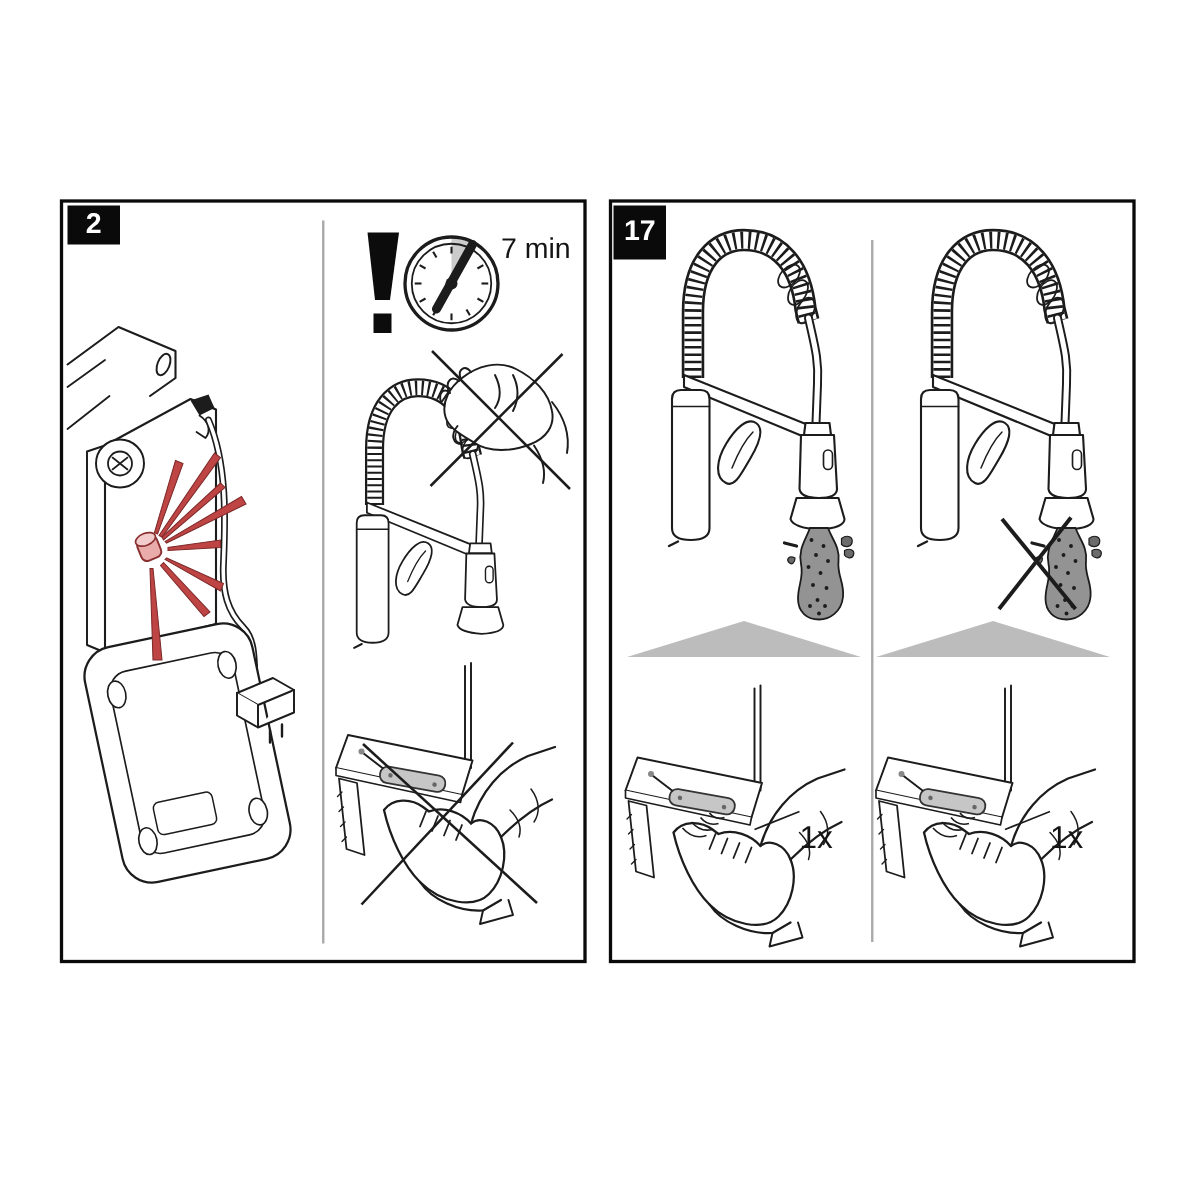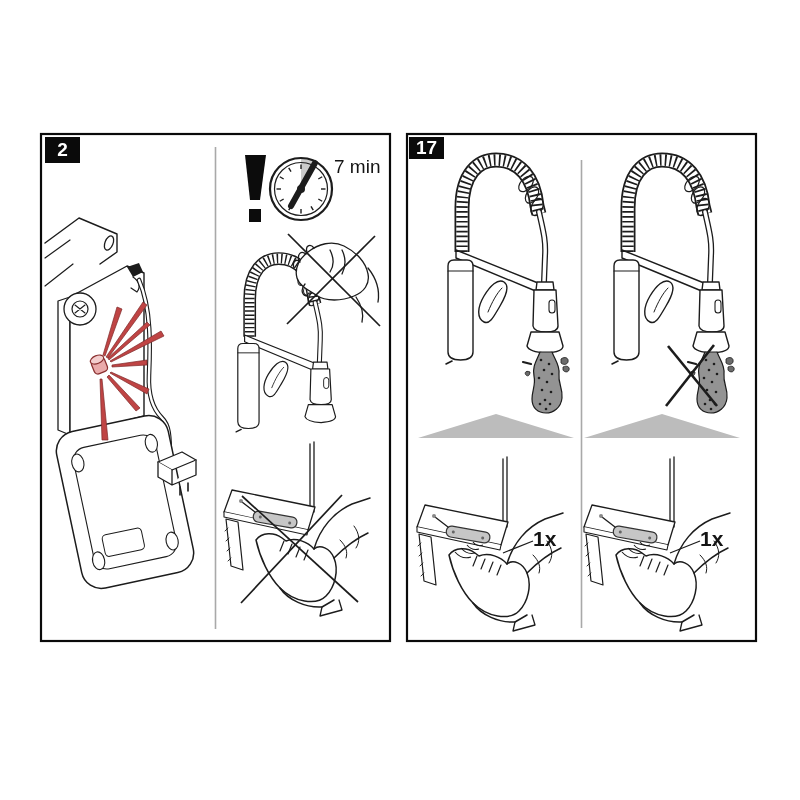--- a/index.html
+++ b/index.html
@@ -4,25 +4,25 @@
 <style>
   html,body{margin:0;padding:0;background:#ffffff;}
   .stage{position:relative;width:800px;height:800px;background:#ffffff;overflow:hidden;
          font-family:"Liberation Sans",sans-serif;}
   svg{position:absolute;left:0;top:0;}
   .badge{position:absolute;background:#0a0a0a;color:#ffffff;display:flex;align-items:center;
          justify-content:center;font-weight:bold;font-size:19px;
          font-family:"Liberation Sans",sans-serif;}
   .lbl{position:absolute;color:#141414;font-family:"Liberation Sans",sans-serif;white-space:nowrap;}
   #lbl-1min{left:334px;top:156px;font-size:19px;}
-  .lbl-1x{font-size:21px;font-weight:700;}
+  .lbl-1x{font-size:21px;font-weight:400;margin-top:20px;}
   #lbl-1x-left{left:533px;top:527px;}
   #lbl-1x-right{left:700px;top:527px;}
   #badge16{left:45px;top:137px;width:35px;height:26px;}
-  #badge17{left:409px;top:137px;width:35px;height:22px;}
+  #badge17{left:409px;top:137px;width:35px;height:36px;}
 </style>
 </head>
 <body>
 
 <div class="stage">
 
 <svg width="800" height="800" viewBox="0 0 800 800">
   <defs>
 
     <g id="faucet" stroke-linecap="round" stroke-linejoin="round">

